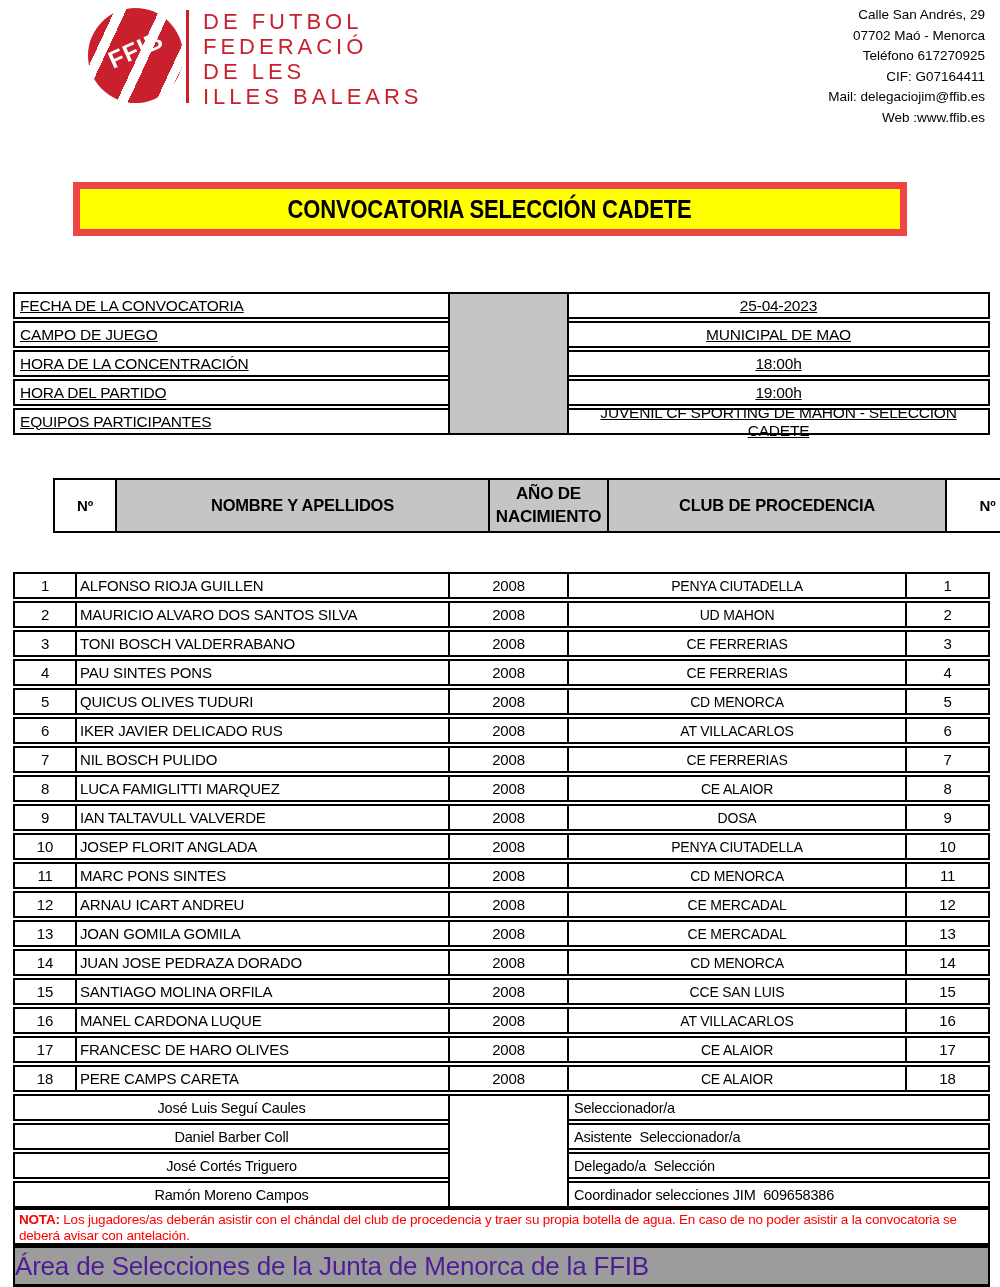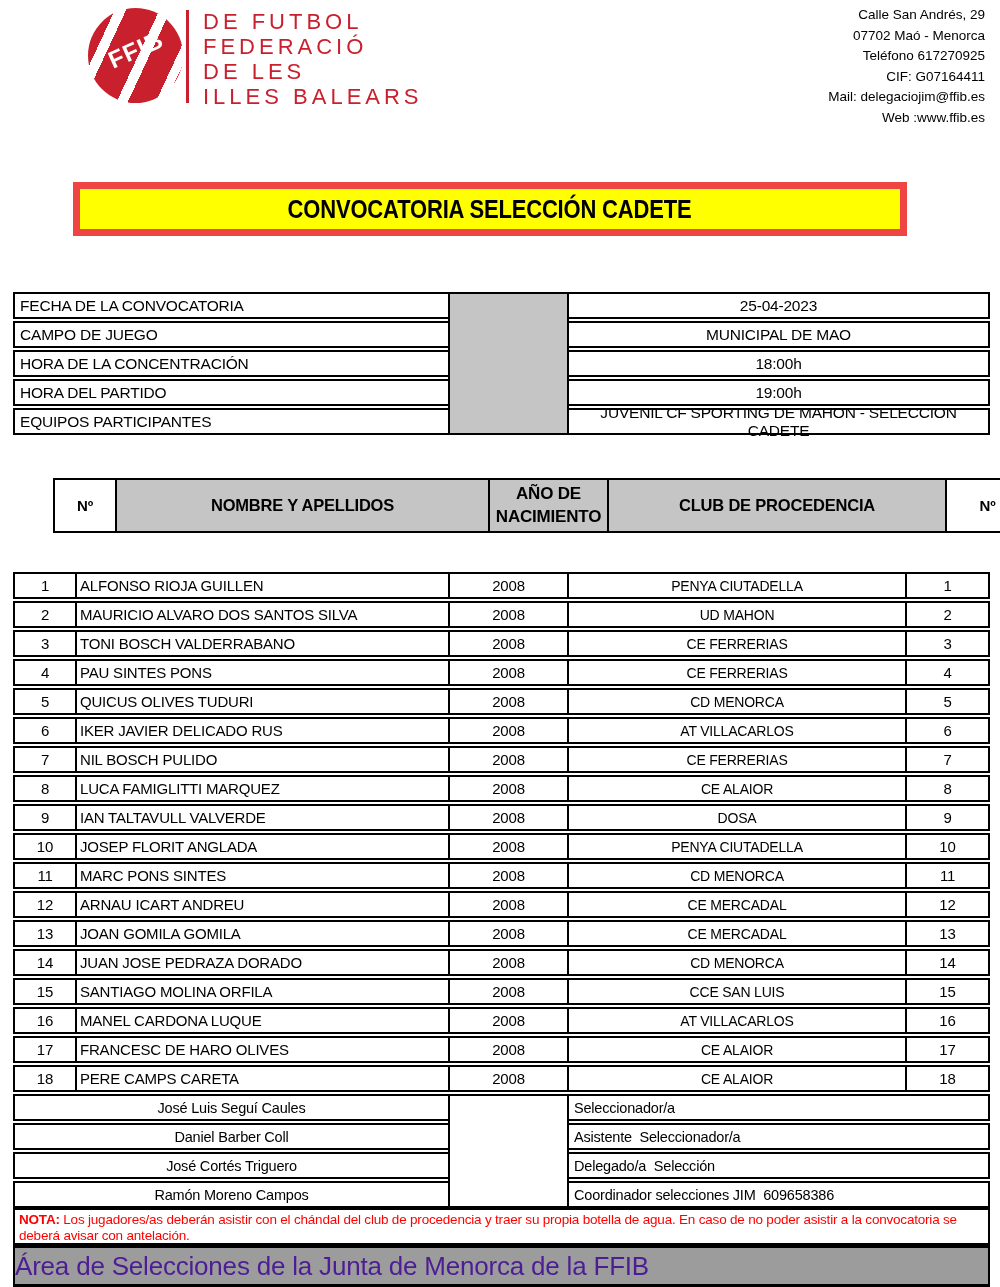--- a/index.html
+++ b/index.html
@@ -41,21 +41,21 @@
     display:inline-block;font-size:25px;font-weight:bold;transform:scaleX(0.88);
   }
   
   .row{display:flex;margin-bottom:2px;}
   .cell{
     box-sizing:border-box;border:2px solid #000;background:#fff;height:27px;
     display:flex;align-items:center;justify-content:center;font-size:15px;
   }
   .cell + .cell{margin-left:-2px;}
   
-  .info-table{position:absolute;left:13px;top:292px;width:977px;height:143px;}
+  .info-table{position:absolute;left:13px;top:292px;width:977px;height:143px;text-decoration:underline;}
   .w-ilabel{width:437px;justify-content:flex-start;padding-left:5px;font-size:15.5px;}
   .w-ival{width:423px;margin-left:117px !important;font-size:15.5px;text-align:center;}
   .mid-overlay{
     position:absolute;left:435px;top:0;width:121px;height:143px;
     box-sizing:border-box;border:2px solid #000;background:#c5c5c5;
   }
   
   .roster-head{position:absolute;left:13px;top:478px;width:977px;margin-left:40px;}
   .roster-head .cell{height:55px;font-weight:bold;}
   .gray{background:#c5c5c5;}

